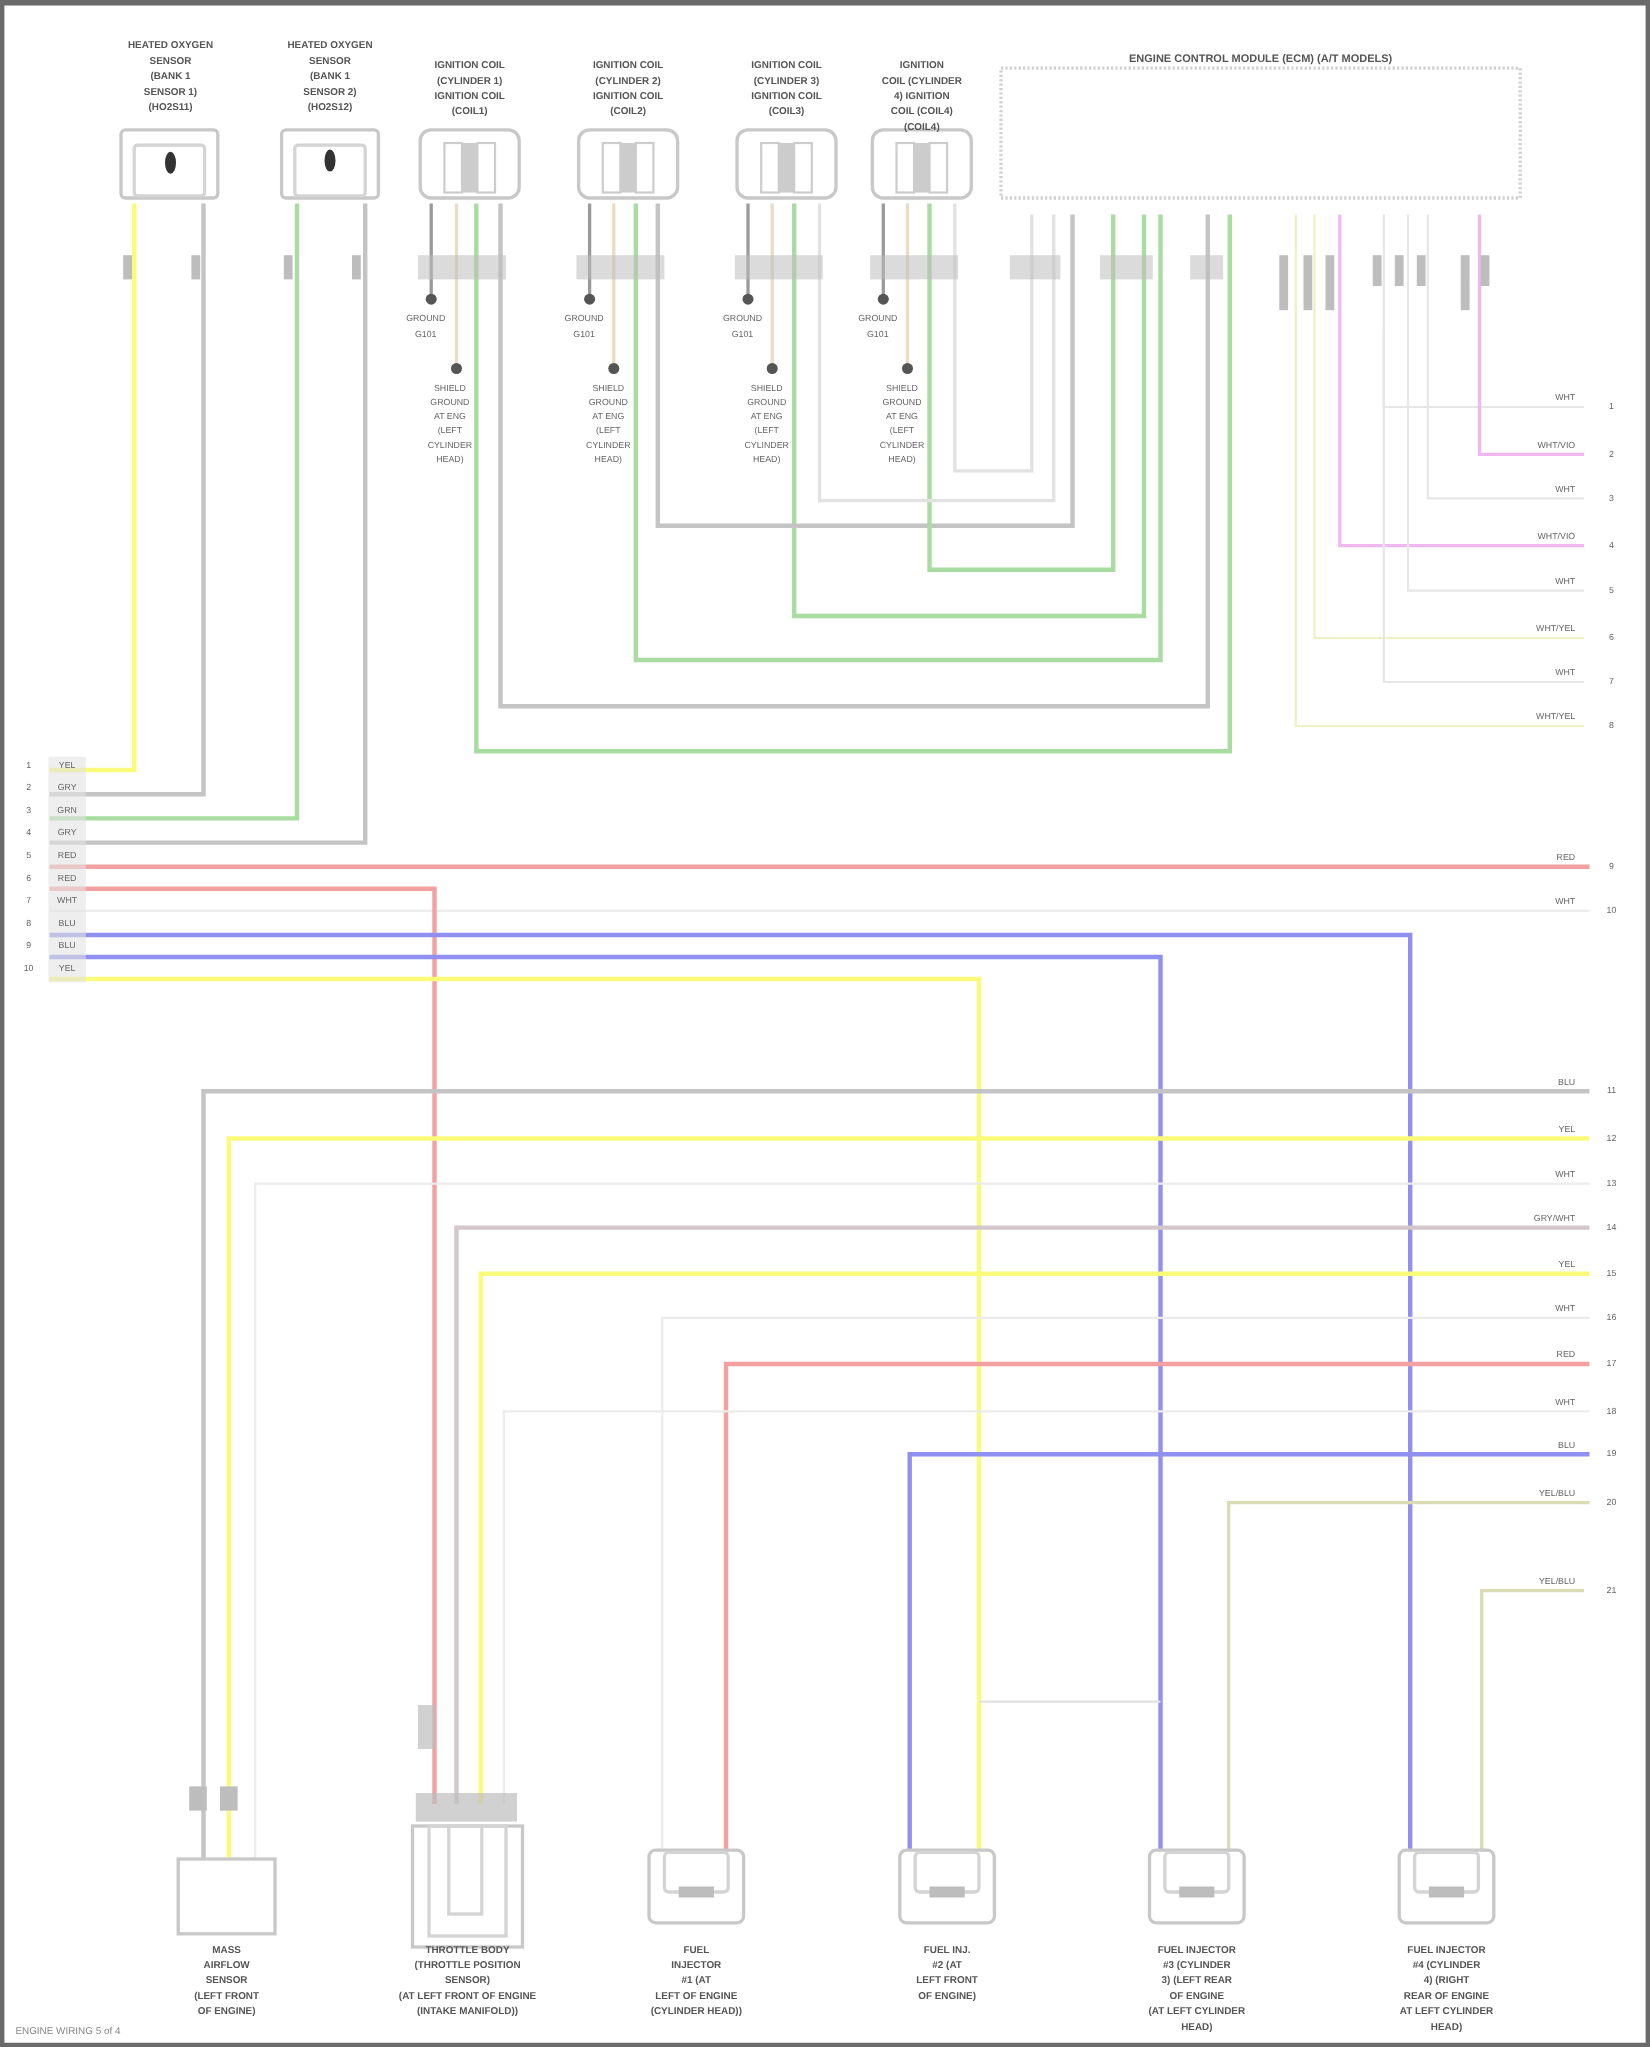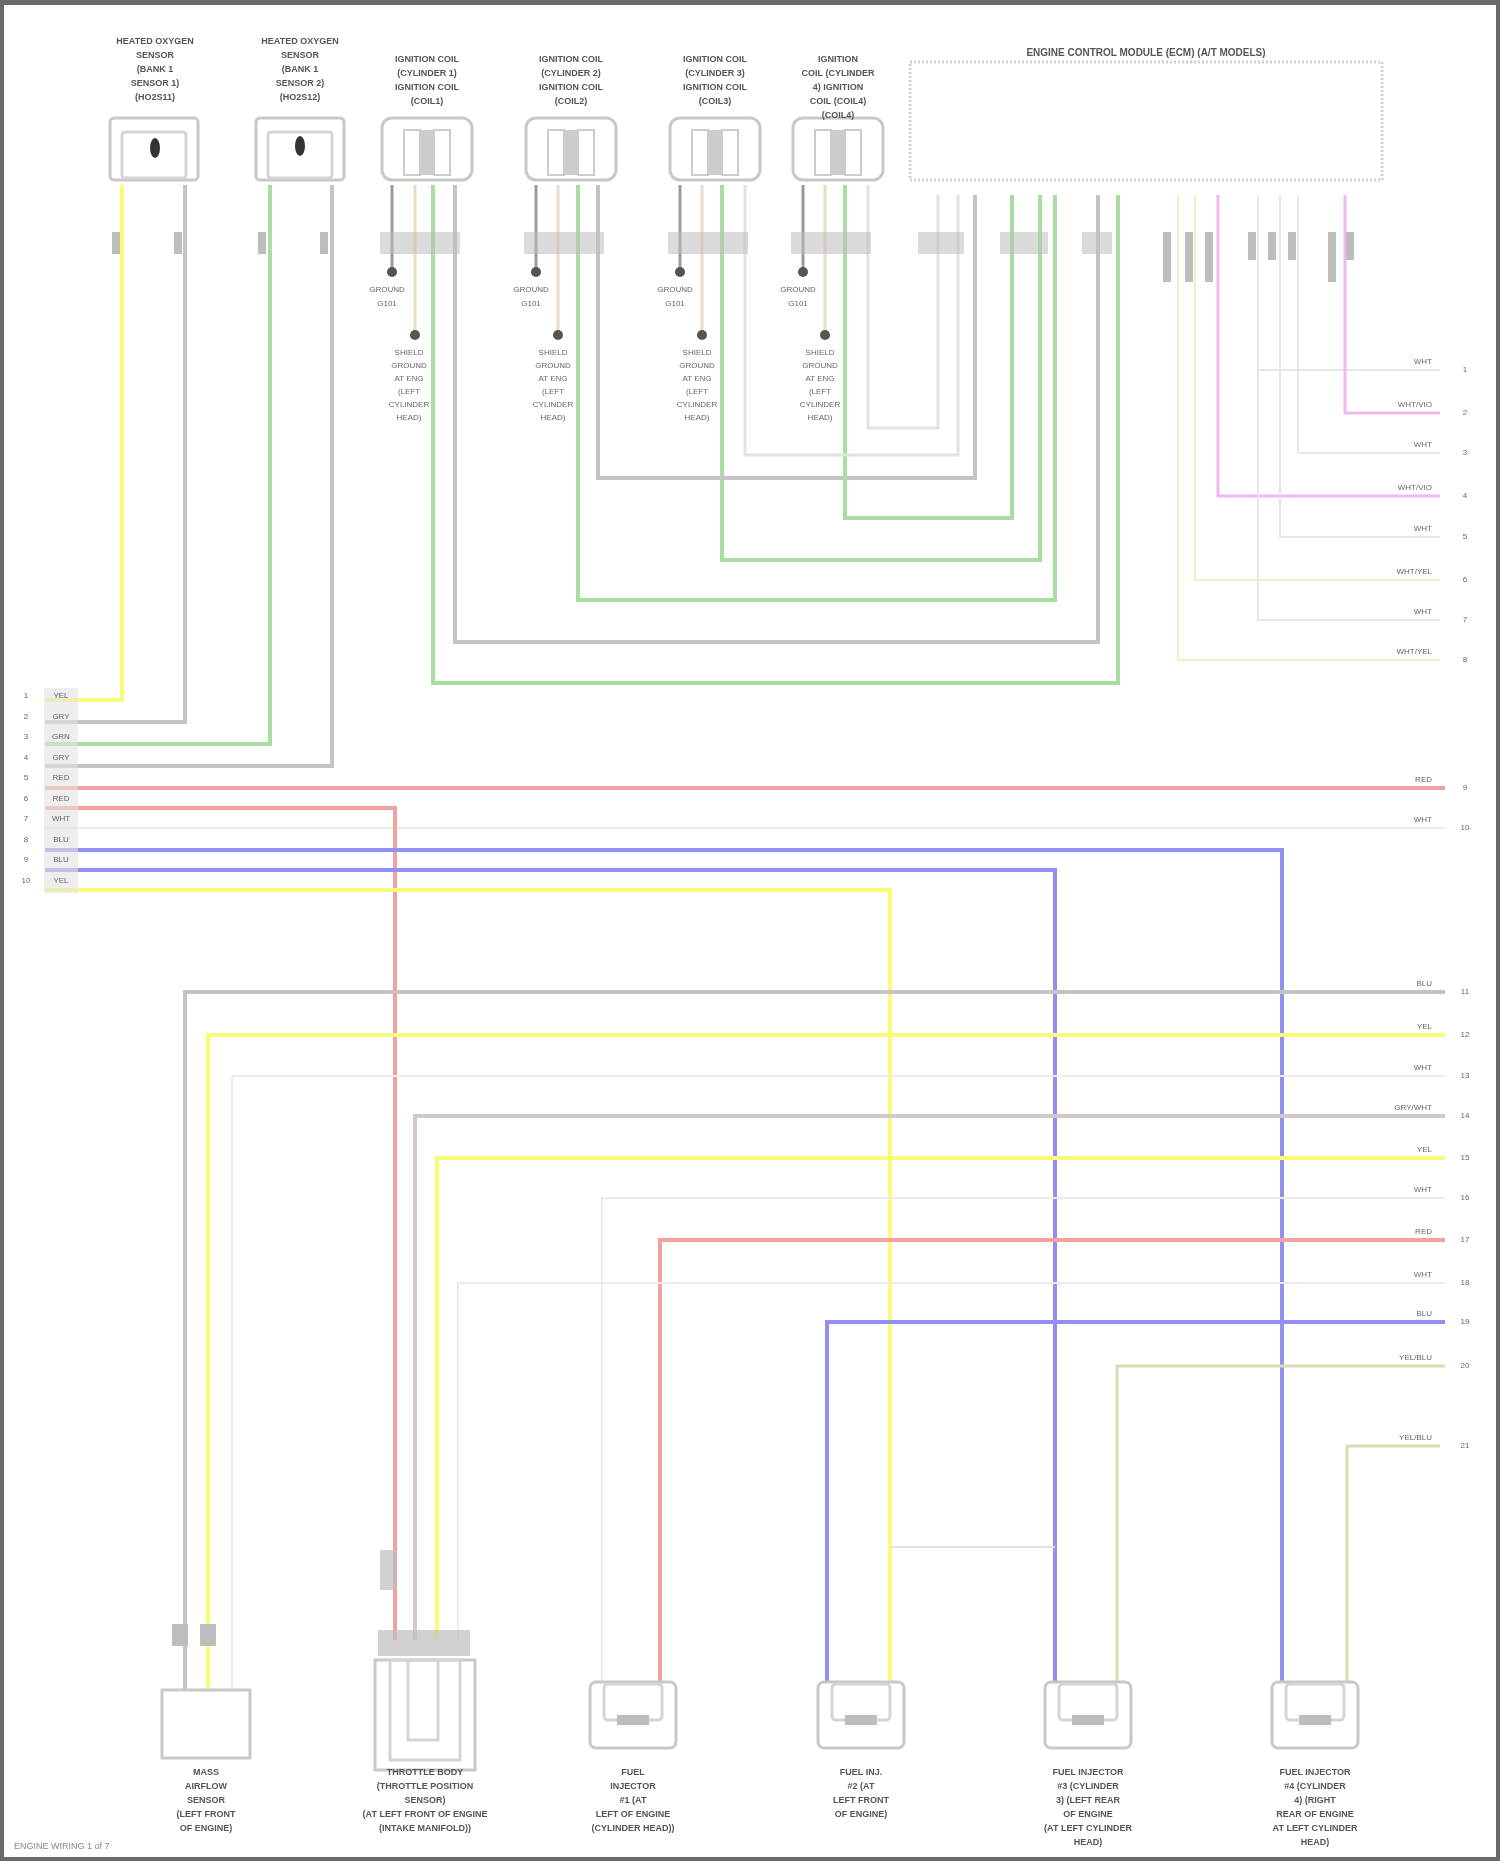--- a/index.html
+++ b/index.html
@@ -342,13 +342,13 @@
       <text x="1088" y="1845" class="lbl" text-anchor="middle">HEAD)</text>
       <text x="1315" y="1775" class="lbl" text-anchor="middle">FUEL INJECTOR</text>
       <text x="1315" y="1789" class="lbl" text-anchor="middle">#4 (CYLINDER</text>
       <text x="1315" y="1803" class="lbl" text-anchor="middle">4) (RIGHT</text>
       <text x="1315" y="1817" class="lbl" text-anchor="middle">REAR OF ENGINE</text>
       <text x="1315" y="1831" class="lbl" text-anchor="middle">AT LEFT CYLINDER</text>
       <text x="1315" y="1845" class="lbl" text-anchor="middle">HEAD)</text>
     </g>
 </svg>
 
-<div class="footer">ENGINE WIRING 1 of 7</div>
+<div class="footer">ENGINE WIRING 5 of 4</div>
 
 </body></html>

